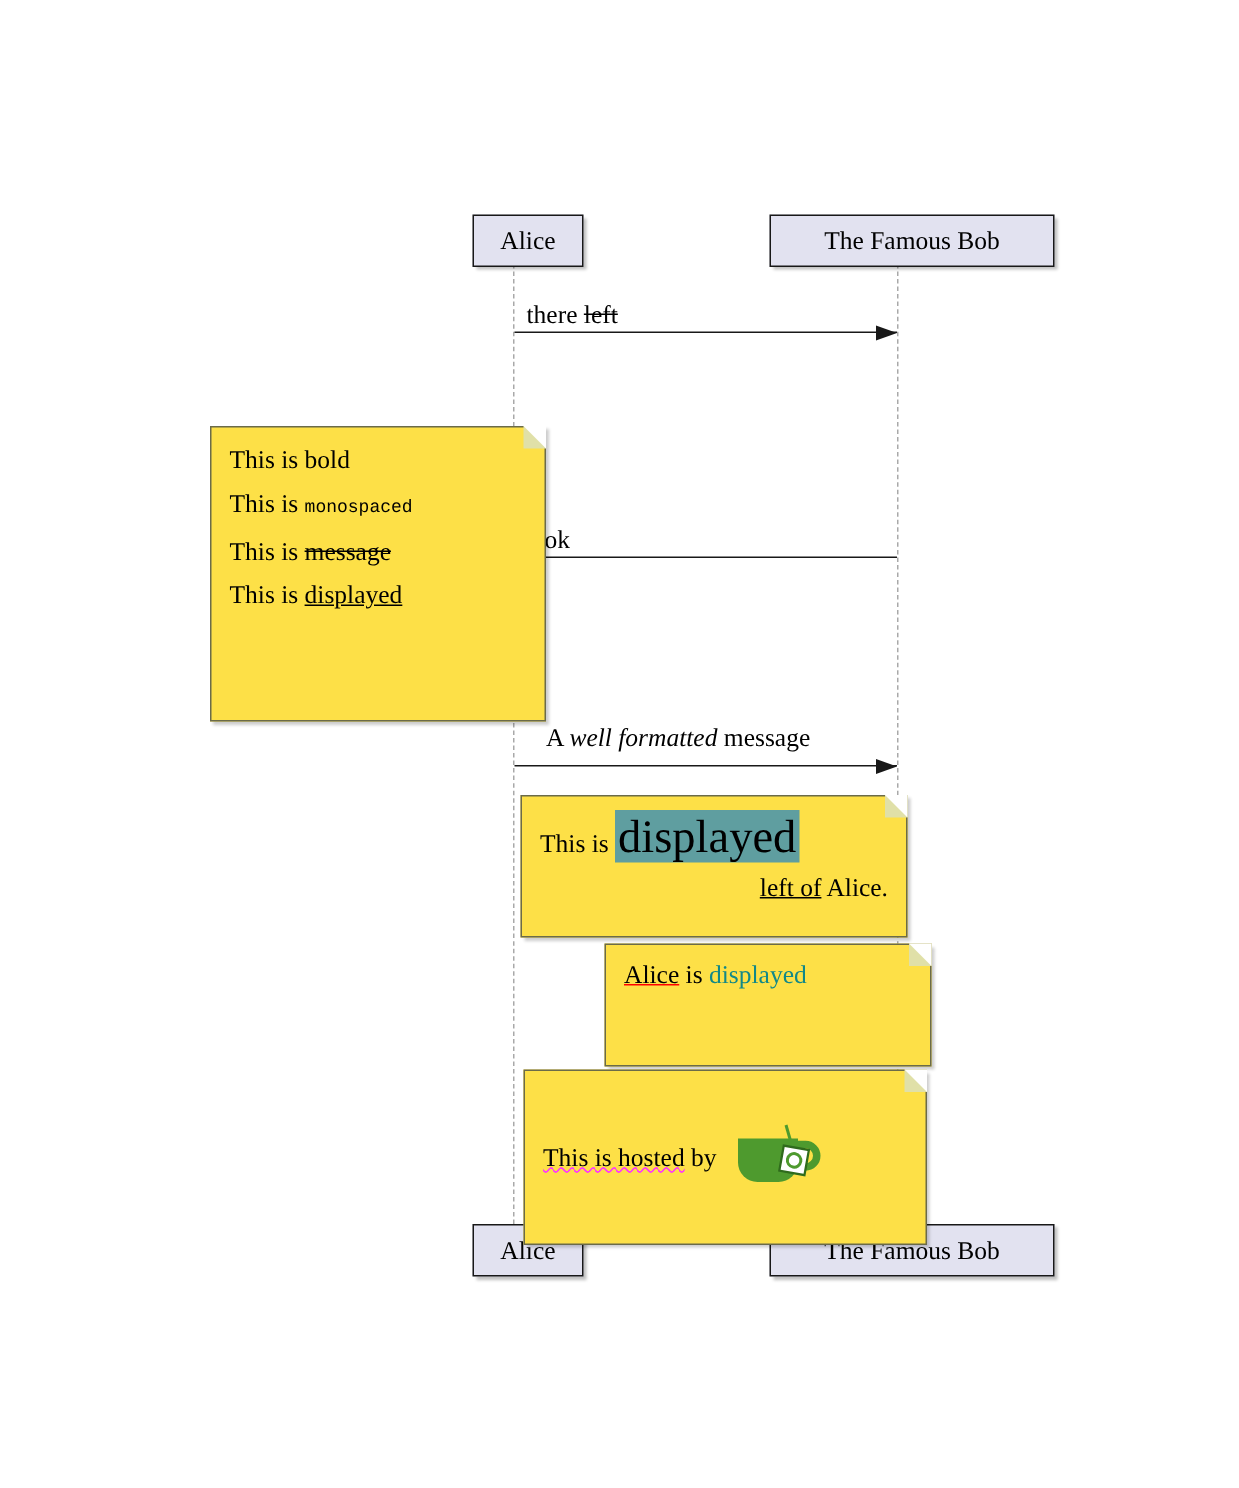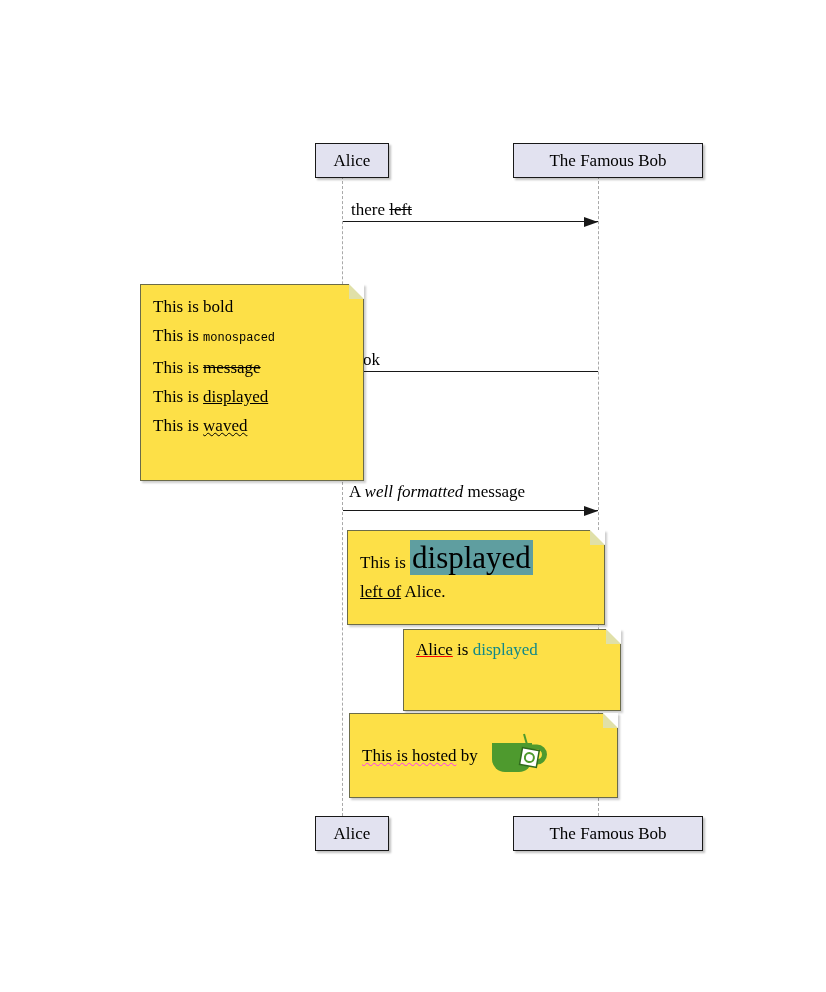--- a/index.html
+++ b/index.html
@@ -25,24 +25,24 @@
     box-shadow:2px 2px 2px rgba(0,0,0,.2);padding:7px 12px;
   }
   .note::before{
     content:"";position:absolute;top:-1px;right:-1px;
     border-style:solid;border-width:0 15px 15px 0;
     border-color:#ffffff #ffffff #E0E0A8 #E0E0A8;
   }
   .note-a{left:140px;top:284px;width:198px;height:181px;}
   .note-a .nline{line-height:29px;white-space:nowrap;}
   .note-b{left:347px;top:530px;width:232px;height:79px;}
-  .note-b .l2{margin-top:1px;line-height:26px;}
+  .note-b .l2{margin-top:1px;line-height:26px;text-align:right;}
   .note-c{left:403px;top:629px;width:192px;height:66px;}
   .note-c .nline{line-height:26px;white-space:nowrap;}
-  .note-d{left:349px;top:713px;width:243px;height:83px;display:flex;align-items:center;padding:0 12px;}
+  .note-d{left:349px;top:713px;width:243px;height:83px;display:flex;align-items:center;padding:16px 12px;}
   .b{font-weight:normal;}
   .i{font-style:italic;}
   .mono{font-family:Liberation Mono, monospace;font-size:12px;}
   .strike{text-decoration:line-through;}
   .under{text-decoration:underline;}
   .wavy{text-decoration:underline wavy;text-decoration-thickness:1px;}
   .big{font-size:31px;line-height:40px;padding:0 2px;}
   .u-col{text-decoration:underline;}
   .s-col{text-decoration:line-through;}
   .cup{margin-left:9px;flex:0 0 auto;}
@@ -72,32 +72,31 @@
   <div class="msg-label" style="left:351px;top:199px;">
     <span>there </span><span class="strike">left</span>
   </div>
   <div class="msg-line" style="left:343px;top:221px;width:255px;"></div>
   <div class="ah right" style="left:584px;top:217px;"></div>
 
   <div class="msg-label" style="left:363px;top:349px;">ok</div>
   <div class="msg-line" style="left:343px;top:371px;width:255px;"></div>
   <div class="ah left" style="left:342px;top:367px;"></div>
 
-  <div class="msg-label" style="left:349px;top:481px;">
+  <div class="msg-label" style="left:364px;top:481px;">
     <span>A </span><span class="i">well formatted</span><span> message</span>
   </div>
   <div class="msg-line" style="left:343px;top:510px;width:255px;"></div>
   <div class="ah right" style="left:584px;top:506px;"></div>
 
   <div class="note note-a">
     <div class="nline"><span>This is </span><span class="b">bold</span></div>
     <div class="nline"><span>This is </span><span class="mono">monospaced</span></div>
     <div class="nline"><span>This is </span><span class="strike">message</span></div>
     <div class="nline"><span>This is </span><span class="under">displayed</span></div>
-    <div class="nline"><span>This is </span><span class="wavy">waved</span></div>
   </div>
 
   <div class="note note-b">
     <div class="l1"><span>This is </span><span class="big" style="background: rgb(95, 158, 160);">displayed</span></div>
     <div class="l2"><span class="under">left of</span><span> Alice.</span></div>
   </div>
 
   <div class="note note-c">
     <div class="nline"><span class="u-col" style="text-decoration-color: rgb(255, 0, 0);">Alice</span><span> is </span><span style="color: rgb(17, 136, 136);">displayed</span></div>
   </div>

